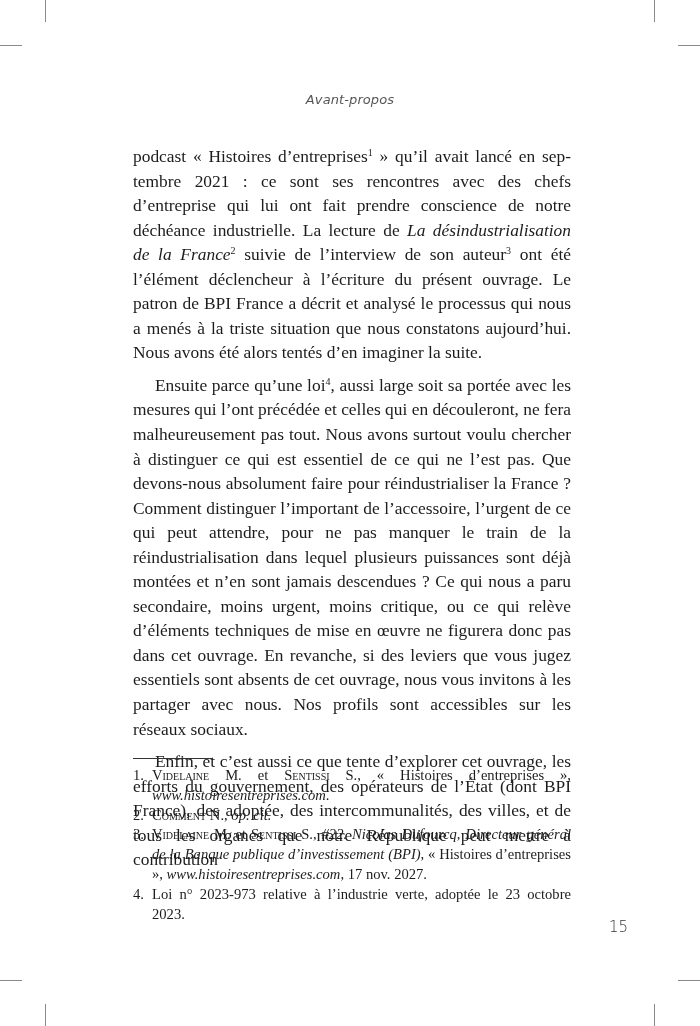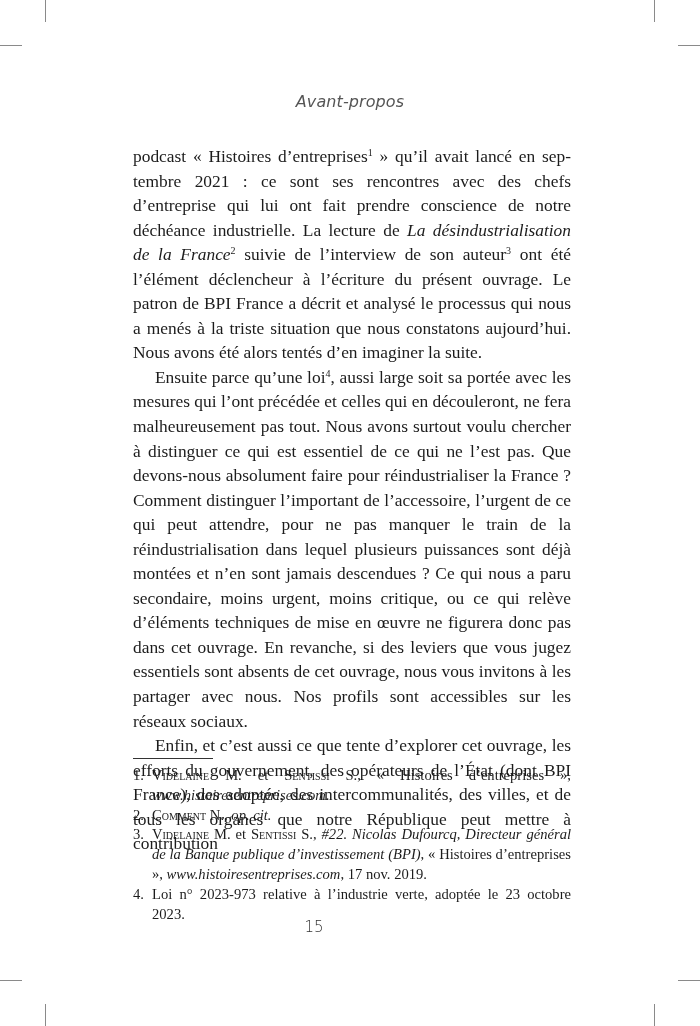--- a/index.html
+++ b/index.html
@@ -2,44 +2,44 @@
 <html><head>
 <meta charset="utf-8">
 <style>
   html, body { margin:0; padding:0; background:#ffffff; }
   body { width:700px; height:1026px; position:relative; overflow:hidden; color:#1c1c1c; }
   .crop { position:absolute; background:#8a8a8a; }
   .crop.v { width:1px; height:22px; }
   .crop.h { height:1px; width:22px; }
   .running-head {
     position:absolute; top:92px; left:0; width:700px; text-align:center;
-    font-family:"DejaVu Sans", sans-serif; font-style:italic; font-size:16px;
+    font-family:"DejaVu Sans", sans-serif; font-style:italic; font-size:13px;
     color:#555; letter-spacing:0.1px; font-weight:300;
   }
   .body-text {
     position:absolute; top:144px; left:133px; width:438px;
     font-family:"Liberation Serif", serif; font-size:17.4px; line-height:24.55px;
     text-align:justify; hyphens:manual;
   }
   .body-text p { margin:0; }
-  .body-text p + p { margin-top:0; }
+  .body-text p + p { margin-top:8px; }
   .body-text p.indent { text-indent:22px; }
   sup { font-size:10px; line-height:0; vertical-align:6px; }
   .fn-rule { position:absolute; left:133px; top:758px; width:80px; height:1px; background:#333; }
   .footnotes {
     position:absolute; top:766px; left:133px; width:438px;
     font-family:"Liberation Serif", serif; font-size:14.6px; line-height:19.8px;
     text-align:justify;
   }
   .fn { display:flex; }
   .fn-num { width:19px; flex:none; }
   .fn-body { flex:1; }
   .sc { font-variant:small-caps; }
   .folio {
-    position:absolute; top:918px; left:0; width:628px; text-align:center;
+    position:absolute; top:918px; left:0; width:628px; text-align:right;
     font-family:"DejaVu Sans", sans-serif; font-size:15px; color:#333; font-weight:300;
   }
 </style>
 </head>
 <body>
 
 <div class="crop v" style="left:45px; top:0;"></div>
 <div class="crop h" style="left:0; top:45px;"></div>
 <div class="crop v" style="left:654px; top:0;"></div>
 <div class="crop h" style="left:678px; top:45px;"></div>
@@ -62,21 +62,21 @@
   <div class="fn">
     <span class="fn-num">1.</span>
     <span class="fn-body"><span class="sc">Videlaine</span><span> M. et </span><span class="sc">Sentissi</span><span> S., « Histoires d’entreprises », </span><i>www.histoiresentreprises.com</i><span>.</span></span>
   </div>
   <div class="fn">
     <span class="fn-num">2.</span>
     <span class="fn-body"><span class="sc">Comment</span><span> N., </span><i>op. cit.</i></span>
   </div>
   <div class="fn">
     <span class="fn-num">3.</span>
-    <span class="fn-body"><span class="sc">Videlaine</span><span> M. et </span><span class="sc">Sentissi</span><span> S., </span><i>#22. Nicolas Dufourcq, Directeur géné­ral de la Banque publique d’investissement (BPI)</i><span>, « Histoires d’entre­prises », </span><i>www.histoiresentreprises.com</i><span>, 17 nov. 2019.</span></span>
+    <span class="fn-body"><span class="sc">Videlaine</span><span> M. et </span><span class="sc">Sentissi</span><span> S., </span><i>#22. Nicolas Dufourcq, Directeur géné­ral de la Banque publique d’investissement (BPI)</i><span>, « Histoires d’entre­prises », </span><i>www.histoiresentreprises.com</i><span>, 17 nov. 2027.</span></span>
   </div>
   <div class="fn">
     <span class="fn-num">4.</span>
     <span class="fn-body"><span>Loi n° 2023-973 relative à l’industrie verte, adoptée le 23 octobre 2023.</span></span>
   </div>
 </div>
 
 <div class="folio">15</div>
 
 </body></html>

